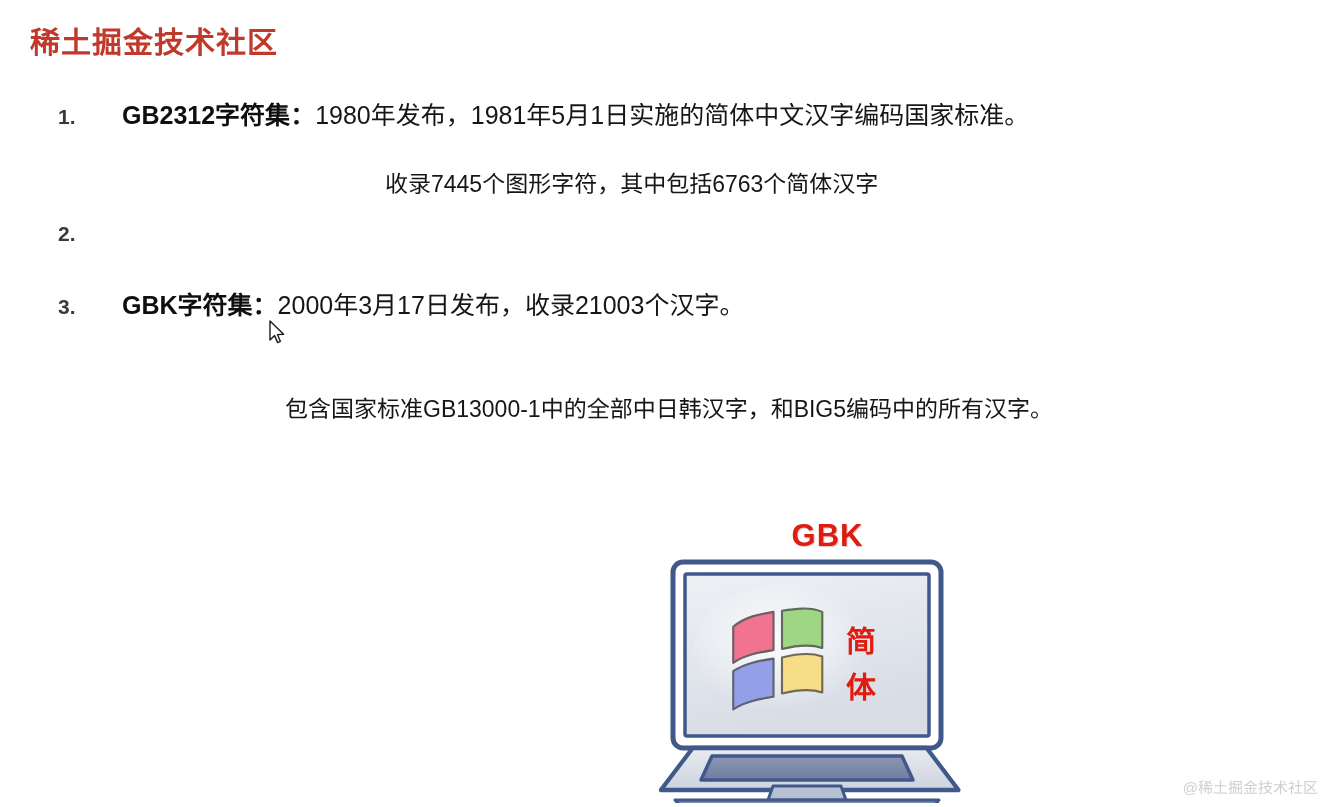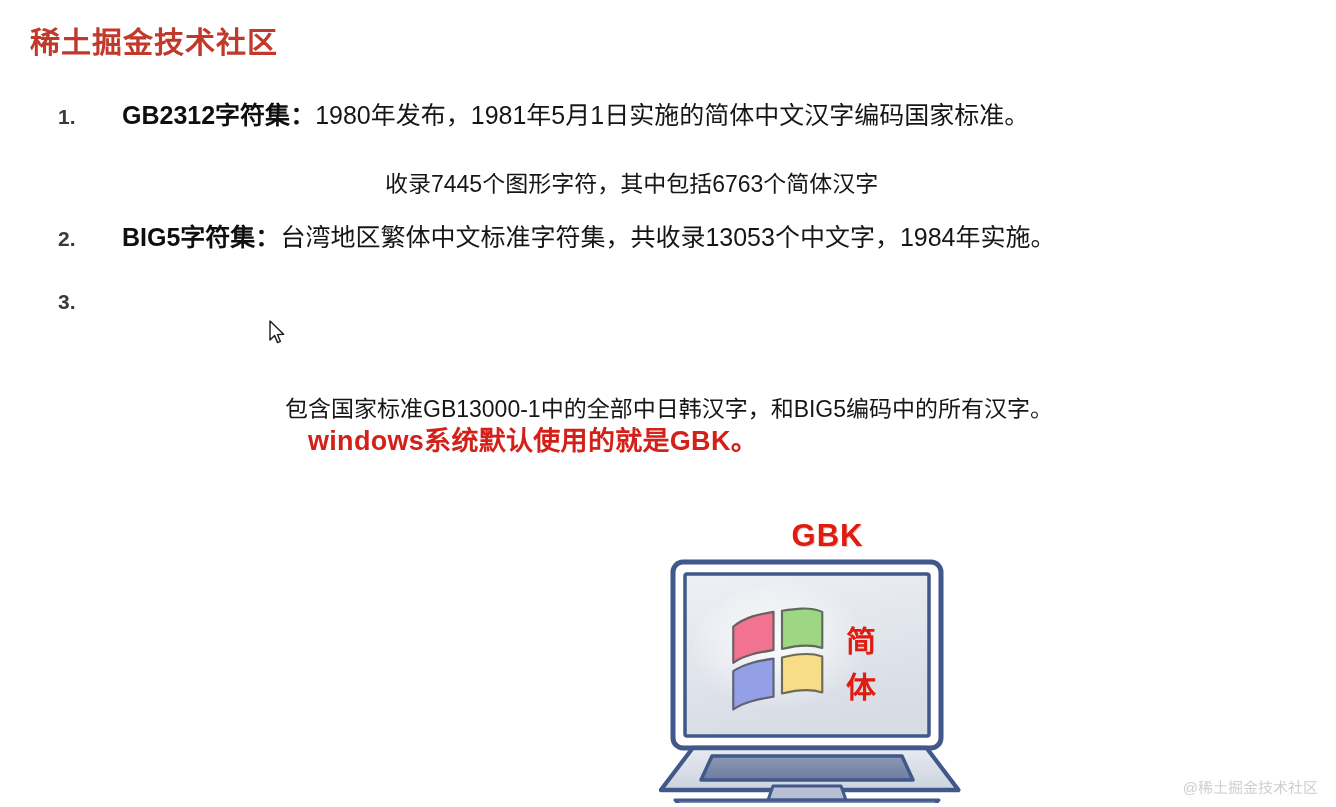--- a/index.html
+++ b/index.html
@@ -164,33 +164,32 @@
   <span class="list-num">1.</span>
   <span class="list-text">
     <span class="lead">GB2312字符集</span><span class="lead">：</span><span>1980年发布，1981年5月1日实施的简体中文汉字编码国家标准。</span>
   </span>
 </div>
 
 <div class="subnote" id="subnote-1">收录7445个图形字符，其中包括6763个简体汉字</div>
 
 <div class="list-row" id="row-2">
   <span class="list-num">2.</span>
-  <span class="list-text">
-    <span class="lead">BIG5字符集</span><span class="lead">：</span><span>台湾地区繁体中文标准字符集，共收录13053个中文字，1984年实施。</span>
-  </span>
 </div>
 
 <div class="list-row" id="row-3">
   <span class="list-num">3.</span>
+  <span class="list-text">
+    <span class="lead">GBK字符集</span><span class="lead">：</span><span>2000年3月17日发布，收录21003个汉字。</span>
+  </span>
 </div>
 
 <div class="subnote" id="subnote-3">包含国家标准GB13000-1中的全部中日韩汉字，和BIG5编码中的所有汉字。</div>
 
 <div id="highlight-row">
-  <span id="highlight-red">windows系统默认使用的就是GBK。</span>
 </div>
 
 <svg id="mouse-cursor" viewBox="0 0 18 26">
   <path d="M2,1 L2,20 L6.6,15.6 L9.6,22.6 L12.4,21.4 L9.5,14.6 L15.6,14.2 Z" fill="#ffffff" stroke="#1a1a1a" stroke-width="1.4" stroke-linejoin="round"></path>
 </svg>
 
 <div id="laptop-figure">
 
   <div id="laptop-label">GBK</div>
 

